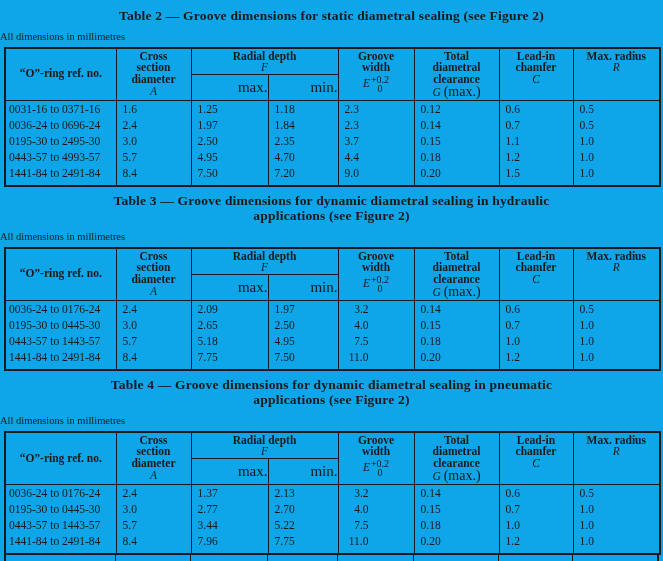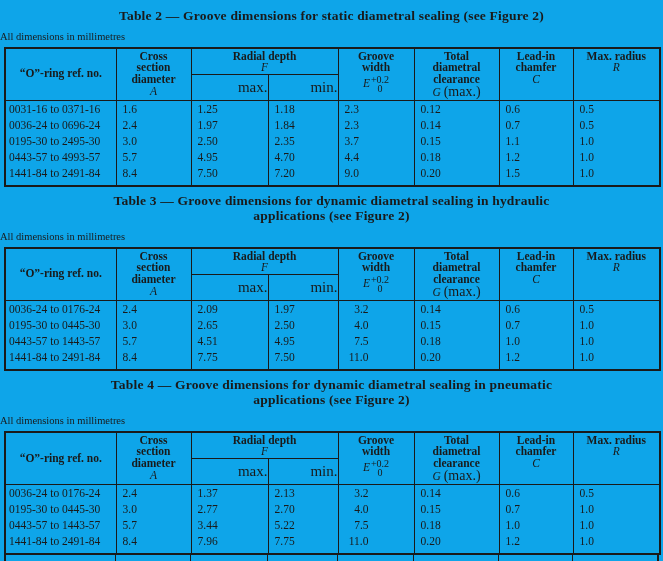--- a/index.html
+++ b/index.html
@@ -275,21 +275,21 @@
             <td class="c2">2.65</td>
             <td class="c3">2.50</td>
             <td class="c4"><span>4.0</span></td>
             <td class="c5">0.15</td>
             <td class="c6">0.7</td>
             <td class="c7">1.0</td>
           </tr>
           <tr>
             <td class="c0">0443-57 to 1443-57</td>
             <td class="c1">5.7</td>
-            <td class="c2">4.51</td>
+            <td class="c2">5.18</td>
             <td class="c3">4.95</td>
             <td class="c4"><span>7.5</span></td>
             <td class="c5">0.18</td>
             <td class="c6">1.0</td>
             <td class="c7">1.0</td>
           </tr>
           <tr>
             <td class="c0">1441-84 to 2491-84</td>
             <td class="c1">8.4</td>
             <td class="c2">7.75</td>

